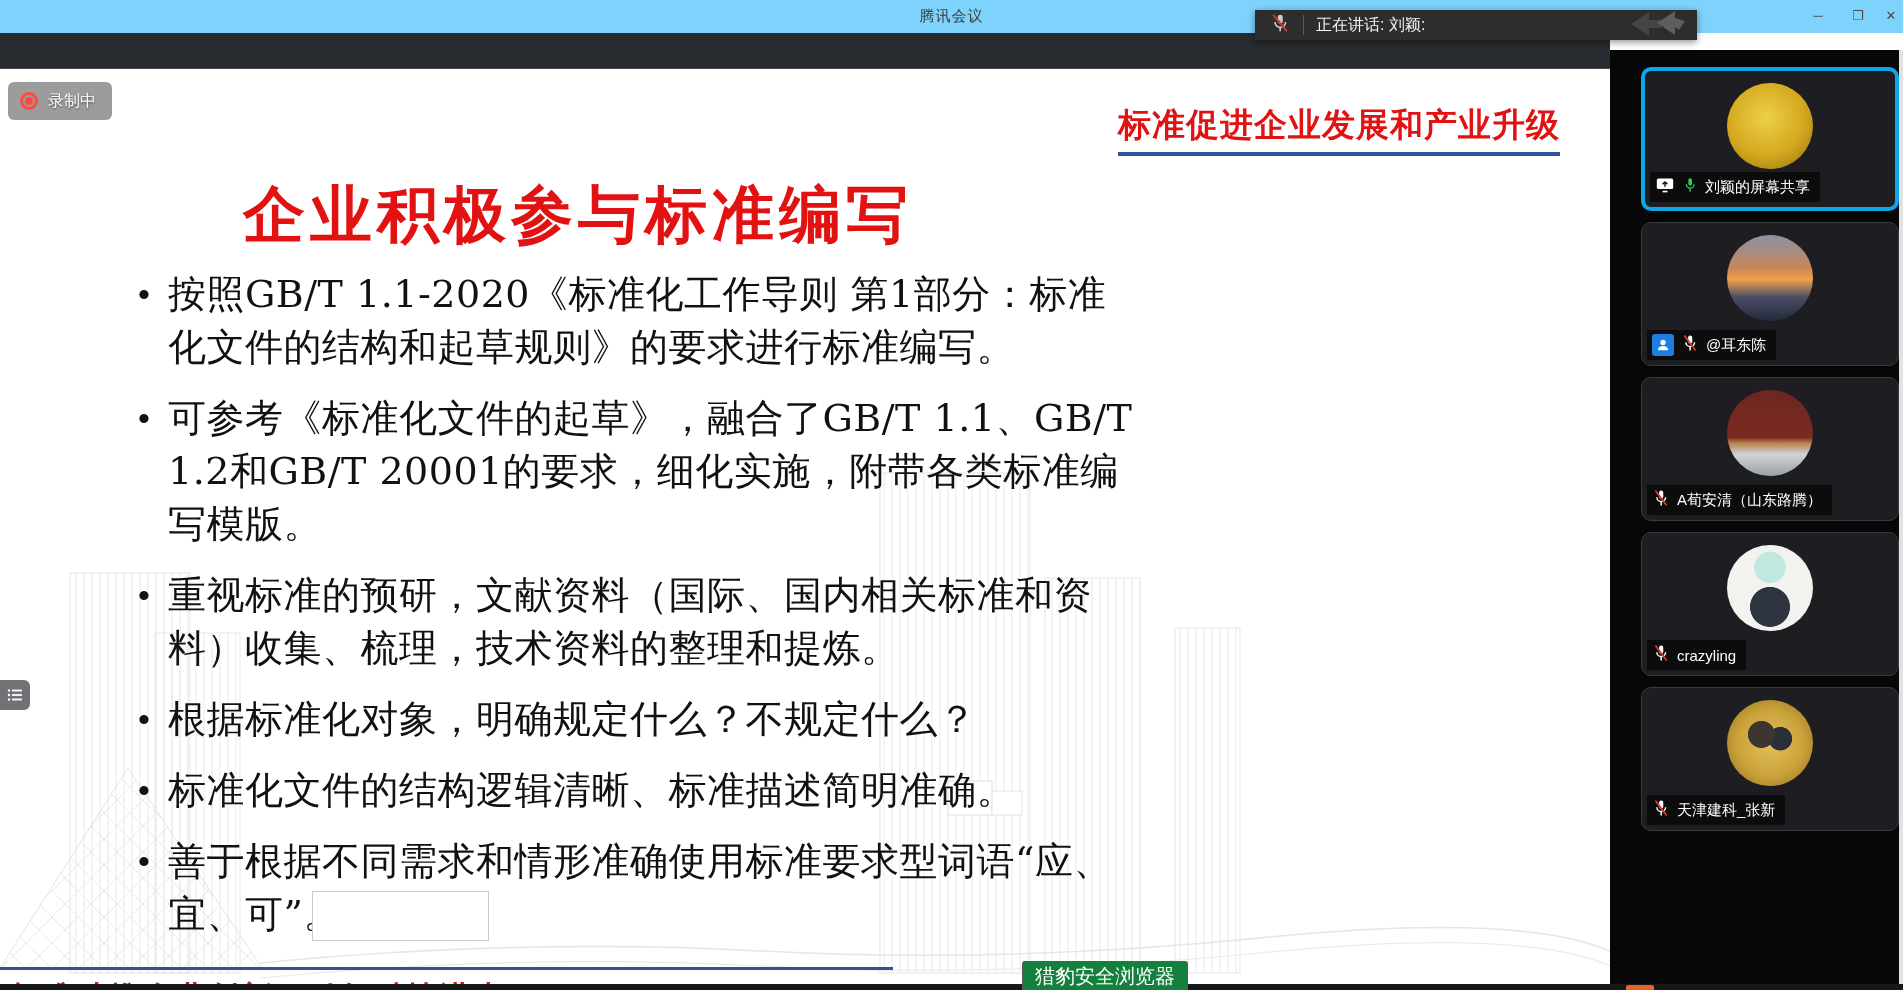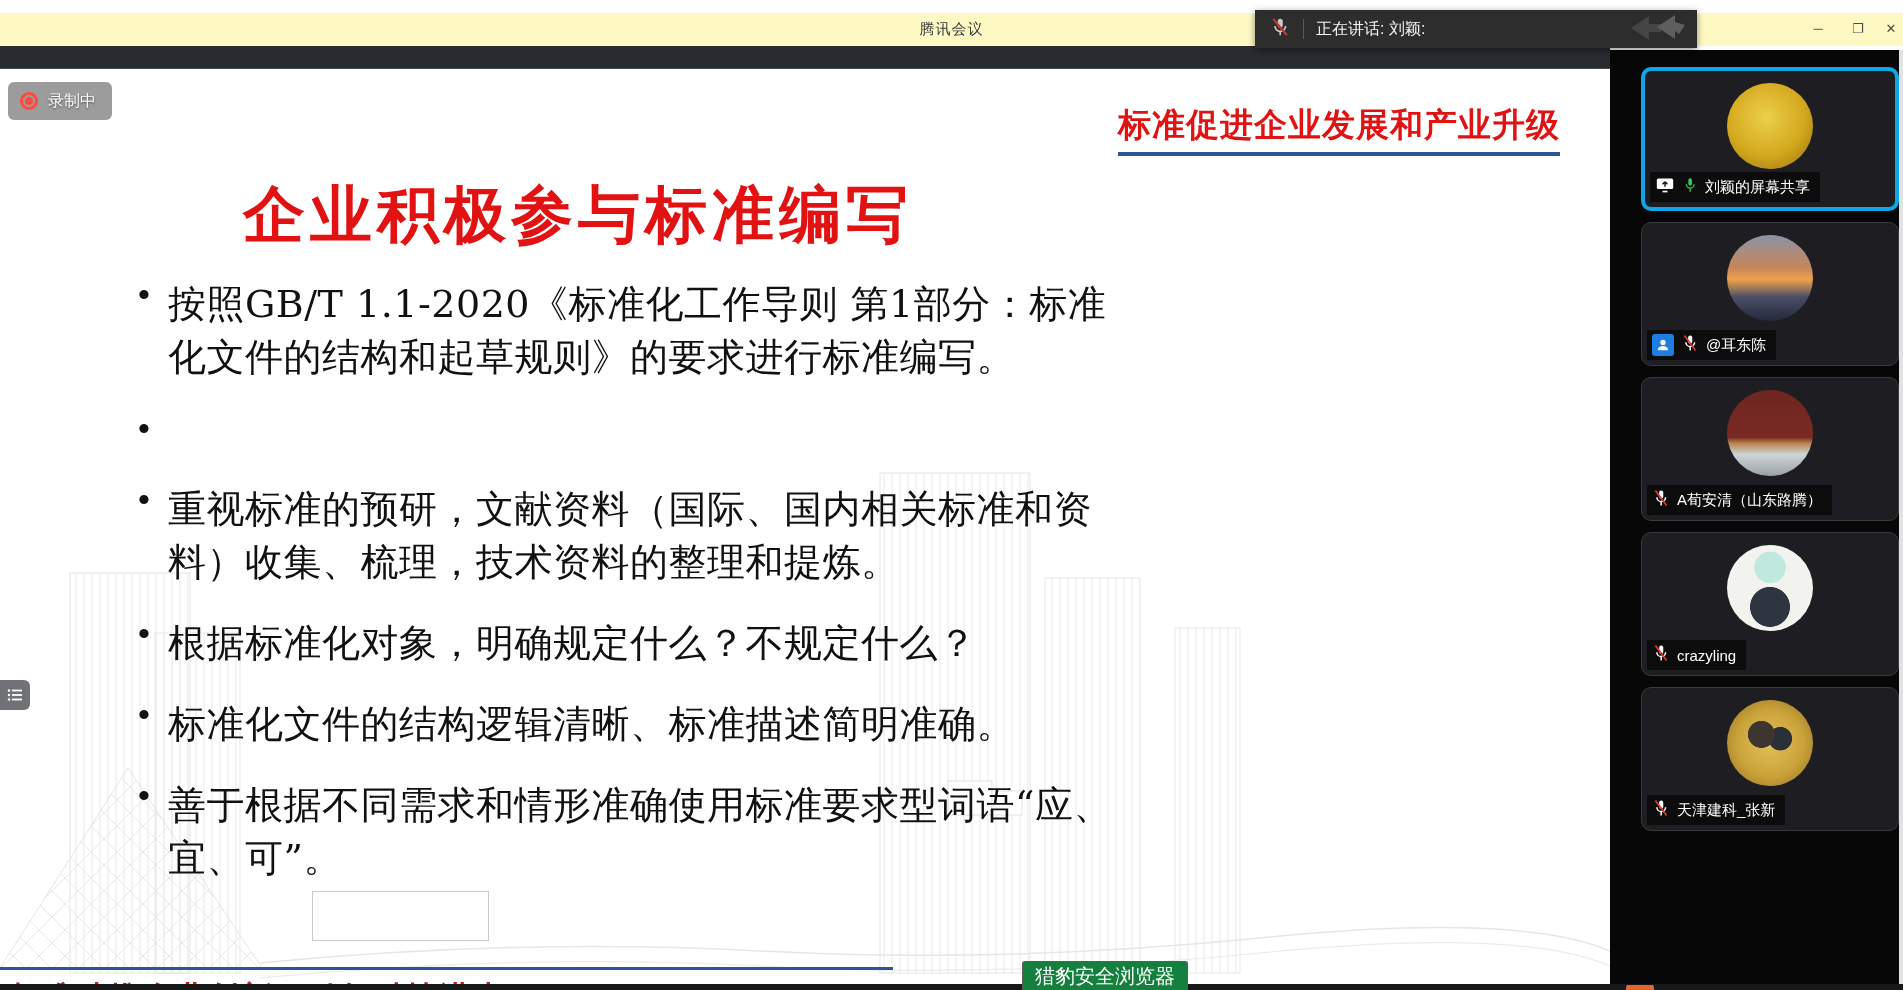--- a/index.html
+++ b/index.html
@@ -1,32 +1,32 @@
 <!DOCTYPE html>
 <html><head>
 <meta charset="utf-8">
 <style>
   html,body{margin:0;padding:0;background:#000;}
   #canvas{position:relative;width:1903px;height:990px;background:#fff;overflow:hidden;
           font-family:"Liberation Sans",sans-serif;}
 
   
-  .titlebar{position:absolute;left:0;top:0;width:1903px;height:33px;background:#fef9c3;z-index:6;margin-top:13px;}
+  .titlebar{position:absolute;left:0;top:0;width:1903px;height:33px;background:#7dd3fc;z-index:6;}
   .titlebar .wtitle{position:absolute;left:0;right:0;top:7px;text-align:center;
           font-size:15px;color:#3a3a3a;letter-spacing:1px;}
   .winbtn{position:absolute;top:4px;width:30px;height:24px;text-align:center;line-height:24px;
           font-size:13px;color:#4a4a4a;cursor:default;}
   .btn-min{left:1803px;} .btn-max{left:1843px;} .btn-close{left:1876px;}
 
   
   .toolbar{position:absolute;left:0;top:33px;width:1610px;height:35px;background:#282b2f;
            border-bottom:1px solid #46494e;z-index:4;}
 
   
-  .speaking{position:absolute;left:1255px;top:10px;width:442px;height:38px;background:#2d2d2d;
+  .speaking{position:absolute;left:1255px;top:10px;width:442px;height:30px;background:#2d2d2d;
             box-shadow:0 2px 7px rgba(0,0,0,.45);z-index:9;display:flex;align-items:center;}
   .speaking .mic{margin-left:14px;}
   .speaking .sep{width:1px;height:20px;background:#5a5a5a;margin:0 12px 0 12px;}
   .speaking .stext{color:#f2f2f2;font-size:16px;}
   .speaking .arrows{margin-left:auto;margin-right:8px;}
 
   
   .recbadge{position:absolute;left:8px;top:82px;height:38px;padding:0 16px 0 12px;
             background:rgba(148,148,148,.92);border-radius:6px;display:flex;align-items:center;
             gap:10px;z-index:5;}
@@ -41,21 +41,21 @@
   .slide-header-right{position:absolute;left:1118px;top:70px;z-index:1;
        font-size:33px;font-weight:bold;color:#e01212;letter-spacing:1px;
        padding-bottom:4px;border-bottom:4px solid #2f5496;}
   .slide-title{position:absolute;left:243px;top:140px;z-index:1;
        font-family:"DejaVu Serif",serif;font-size:62px;font-weight:600;color:#e31212;
        letter-spacing:5px;}
   .bullets{position:absolute;left:138px;top:235px;width:1180px;z-index:1;}
   .bullet-row{display:flex;align-items:flex-start;margin-bottom:18px;}
   .bullet-marker{width:30px;font-size:34px;line-height:53px;color:#111;flex:0 0 30px;}
   .bullet-text{font-family:"DejaVu Serif",serif;font-size:38px;line-height:53px;color:#111;
-       white-space:pre-line;letter-spacing:0.5px;margin-top:10px;}
+       white-space:pre-line;letter-spacing:0.5px;}
   .whitebox{position:absolute;left:312px;top:858px;width:175px;height:48px;background:#fff;
        border:1px solid #c9c9c9;z-index:1;}
   .footer-line{position:absolute;left:0;top:934px;width:893px;height:3px;background:#2f5496;z-index:1;}
   .slide-footer-left{position:absolute;left:10px;top:944px;z-index:1;
        font-size:31px;font-weight:bold;color:#e01212;letter-spacing:2px;}
 
   
   .listbtn{position:absolute;left:0;top:680px;width:30px;height:30px;background:rgba(92,94,99,.88);
        border-radius:0 6px 6px 0;z-index:5;display:flex;align-items:center;justify-content:center;}
 
@@ -125,20 +125,23 @@
     <div class="slide-title">企业积极参与标准编写</div>
 
     <div class="bullets">
       <div class="bullet-row">
         <span class="bullet-marker">•</span>
         <span class="bullet-text">按照GB/T 1.1-2020《标准化工作导则 第1部分：标准
 化文件的结构和起草规则》的要求进行标准编写。</span>
       </div>
       <div class="bullet-row">
         <span class="bullet-marker">•</span>
+        <span class="bullet-text">可参考《标准化文件的起草》，融合了GB/T 1.1、GB/T
+1.2和GB/T 20001的要求，细化实施，附带各类标准编
+写模版。</span>
       </div>
       <div class="bullet-row">
         <span class="bullet-marker">•</span>
         <span class="bullet-text">重视标准的预研，文献资料（国际、国内相关标准和资
 料）收集、梳理，技术资料的整理和提炼。</span>
       </div>
       <div class="bullet-row">
         <span class="bullet-marker">•</span>
         <span class="bullet-text">根据标准化对象，明确规定什么？不规定什么？</span>
       </div>

